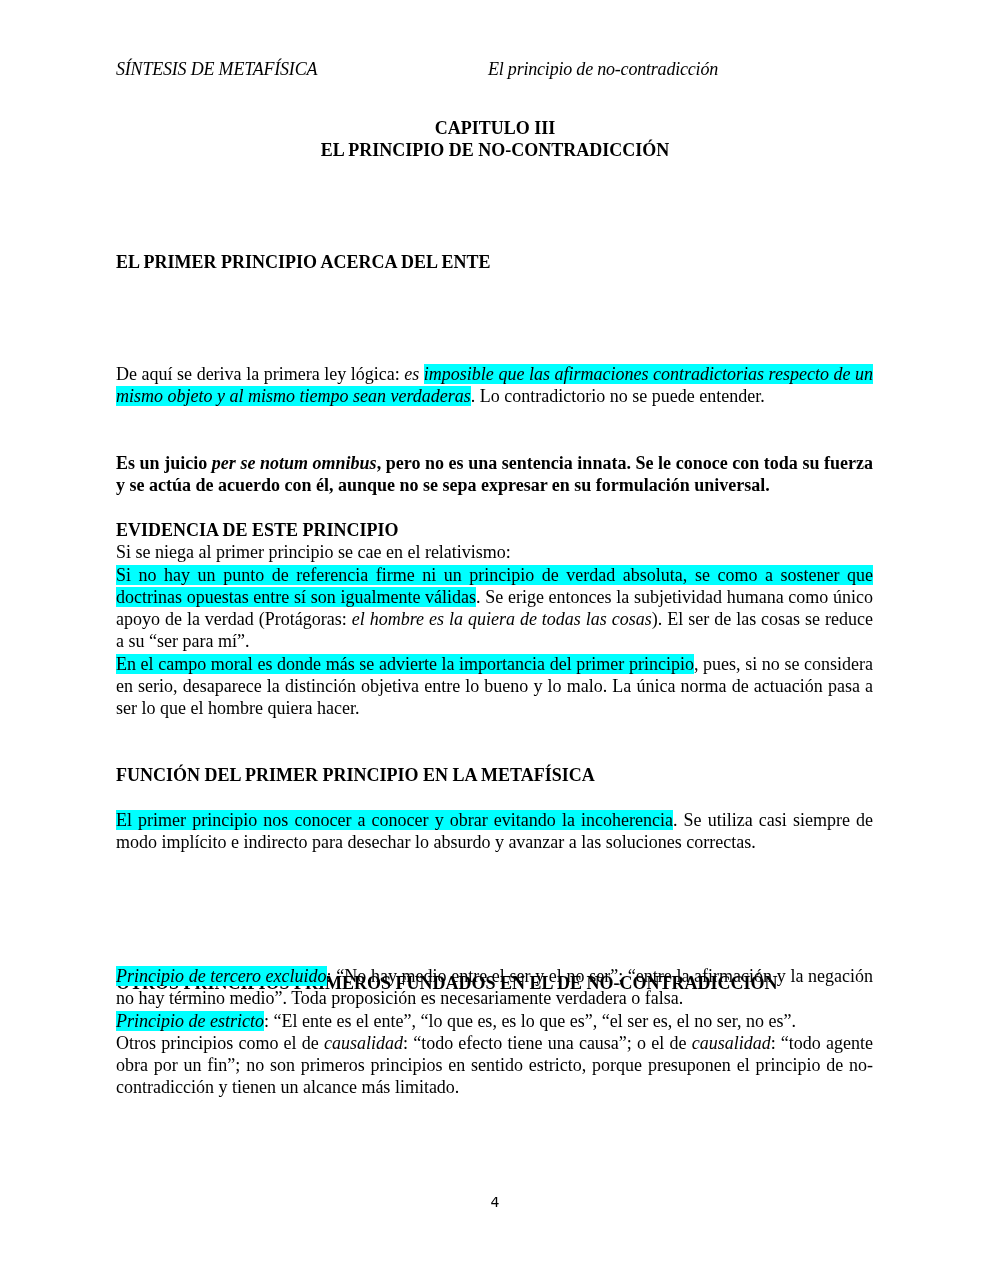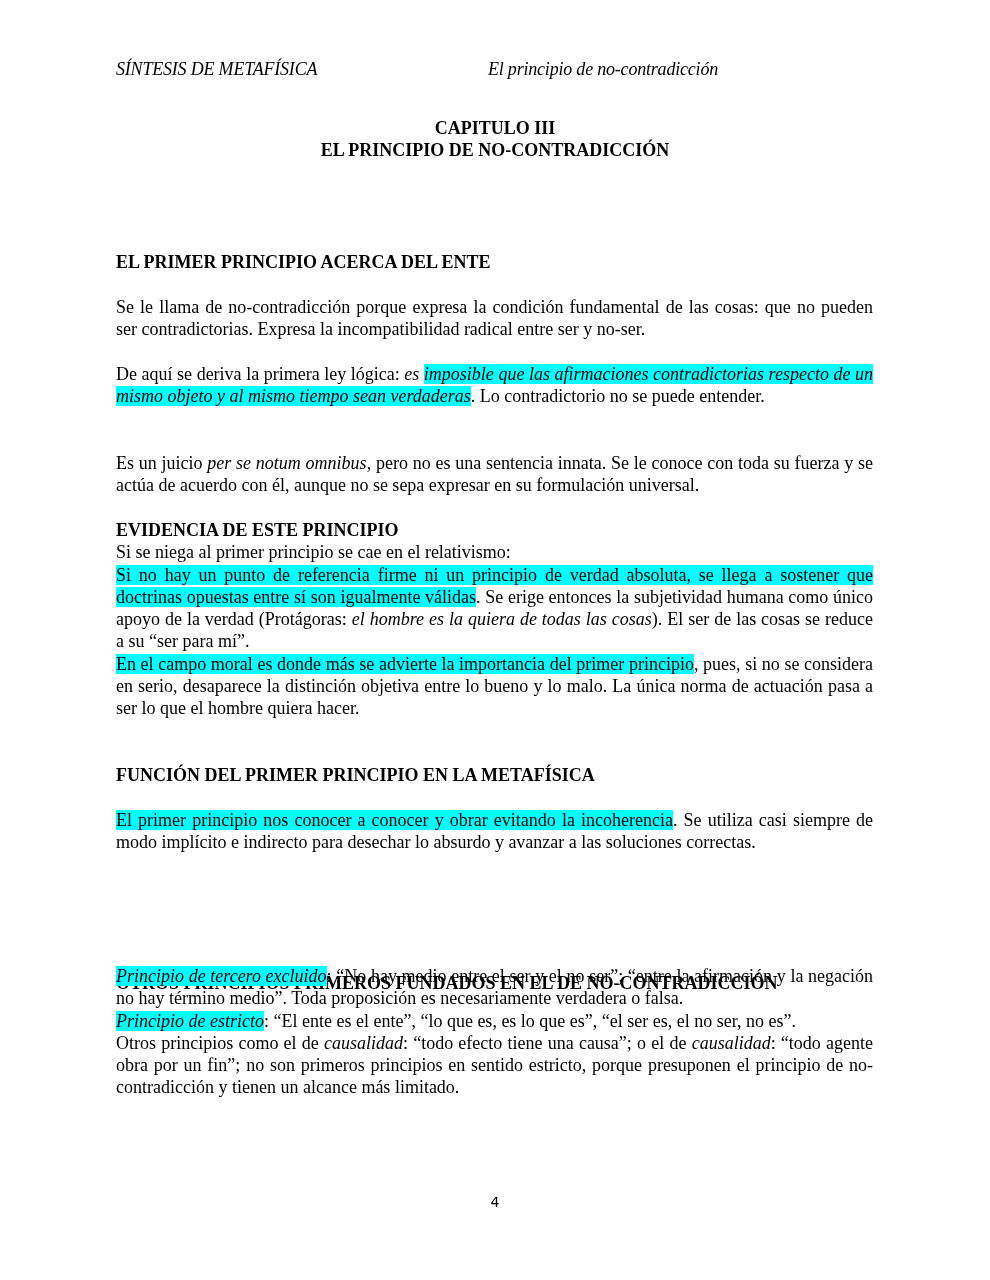--- a/index.html
+++ b/index.html
@@ -25,34 +25,33 @@
 
   <div class="hdr left">SÍNTESIS DE METAFÍSICA</div>
   <div class="hdr right">El principio de no-contradicción</div>
 
   <div class="chap" style="top:118px;">CAPITULO III</div>
   <div class="chap" style="top:140px;">EL PRINCIPIO DE NO-CONTRADICCIÓN</div>
 
 
   <div class="blk h" style="top:251px;">EL PRIMER PRINCIPIO ACERCA DEL ENTE</div>
 
-  <div class="blk just" style="top:296px;">Se le llama de no-contradicción porque expresa la condición fundamental de las cosas: que no pueden ser contradictorias. Expresa la incompatibilidad radical entre ser y no-ser.</div>
 
   <div class="blk just" style="top:363px;">
     <span>De aquí se deriva la primera ley lógica: </span><i>es </i><span class="hl it">imposible que las afirmaciones contradictorias respecto de un mismo objeto y al mismo tiempo sean verdaderas</span><span>. Lo contradictorio no se puede entender.</span>
   </div>
 
-  <div class="blk just" style="top:452px;">
+  <div class="blk just" style="top:452px;font-weight:bold;">
     <span>Es un juicio </span><i>per se notum omnibus</i><span>, pero no es una sentencia innata. Se le conoce con toda su fuerza y se actúa de acuerdo con él, aunque no se sepa expresar en su formulación universal.</span>
   </div>
 
   <div class="blk just" style="top:519px;">
     <div class="h">EVIDENCIA DE ESTE PRINCIPIO</div>
     <div>Si se niega al primer principio se cae en el relativismo:</div>
-    <div><span class="hl">Si no hay un punto de referencia firme ni un principio de verdad absoluta, se llega a sostener que doctrinas opuestas entre sí son igualmente válidas</span><span>. Se erige entonces la subjetividad humana como único apoyo de la verdad (Protágoras: </span><i>el hombre es la quiera de todas las cosas</i><span>). El ser de las cosas se reduce a su “ser para mí”.</span></div>
+    <div><span class="hl">Si no hay un punto de referencia firme ni un principio de verdad absoluta, se como a sostener que doctrinas opuestas entre sí son igualmente válidas</span><span>. Se erige entonces la subjetividad humana como único apoyo de la verdad (Protágoras: </span><i>el hombre es la quiera de todas las cosas</i><span>). El ser de las cosas se reduce a su “ser para mí”.</span></div>
     <div><span class="hl">En el campo moral es donde más se advierte la importancia del primer principio</span><span>, pues, si no se considera en serio, desaparece la distinción objetiva entre lo bueno y lo malo. La única norma de actuación pasa a ser lo que el hombre quiera hacer.</span></div>
   </div>
 
   <div class="blk h" style="top:764px;">FUNCIÓN DEL PRIMER PRINCIPIO EN LA METAFÍSICA</div>
 
   <div class="blk just" style="top:809px;">
     <span class="hl">El primer principio nos conocer a conocer y obrar evitando la incoherencia</span><span>. Se utiliza casi siempre de modo implícito e indirecto para desechar lo absurdo y avanzar a las soluciones correctas.</span>
   </div>
 
   <div class="blk h" style="top:972px;">OTROS PRINCIPIOS PRIMEROS FUNDADOS EN EL DE NO-CONTRADICCIÓN</div>

